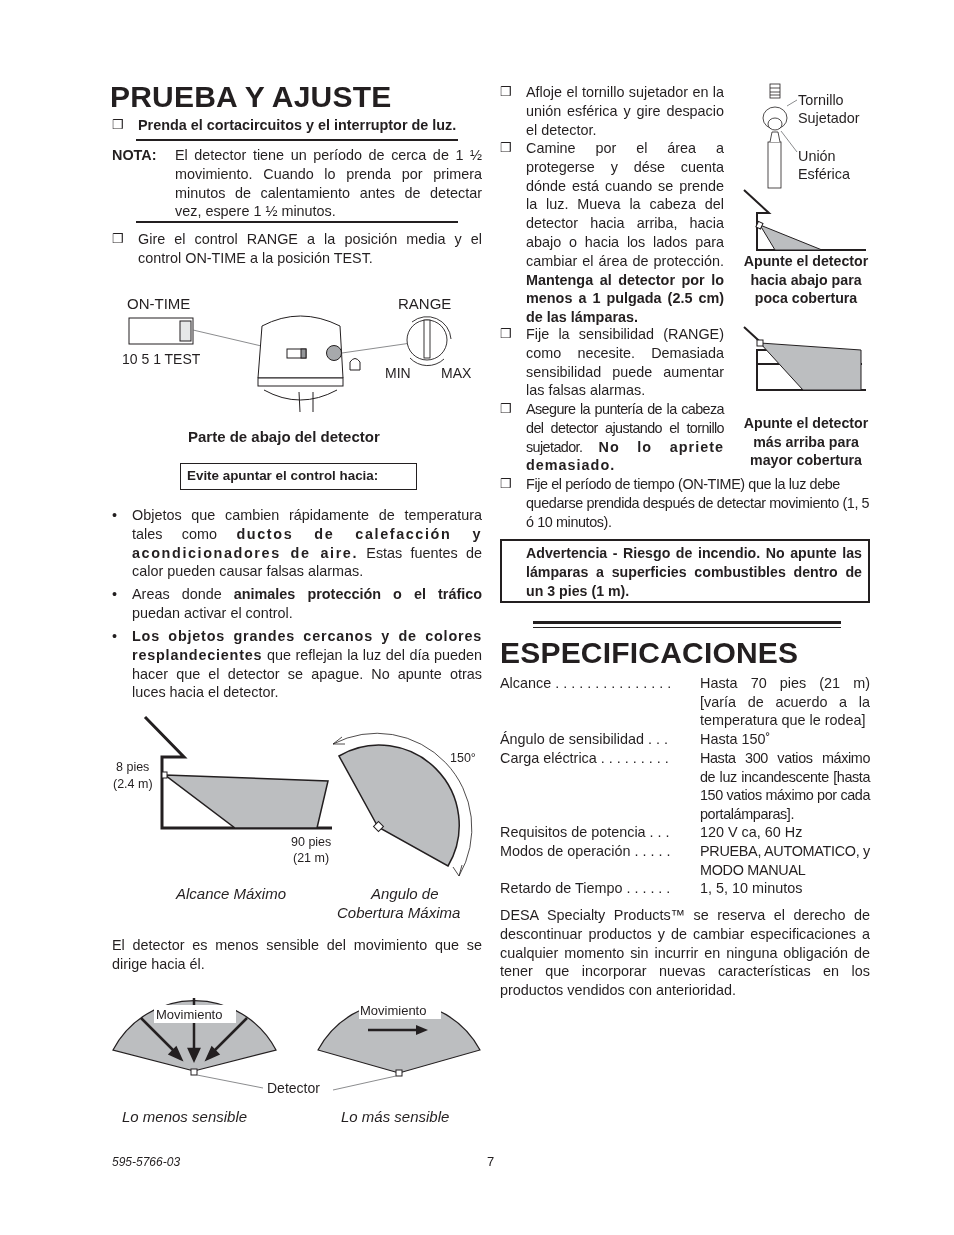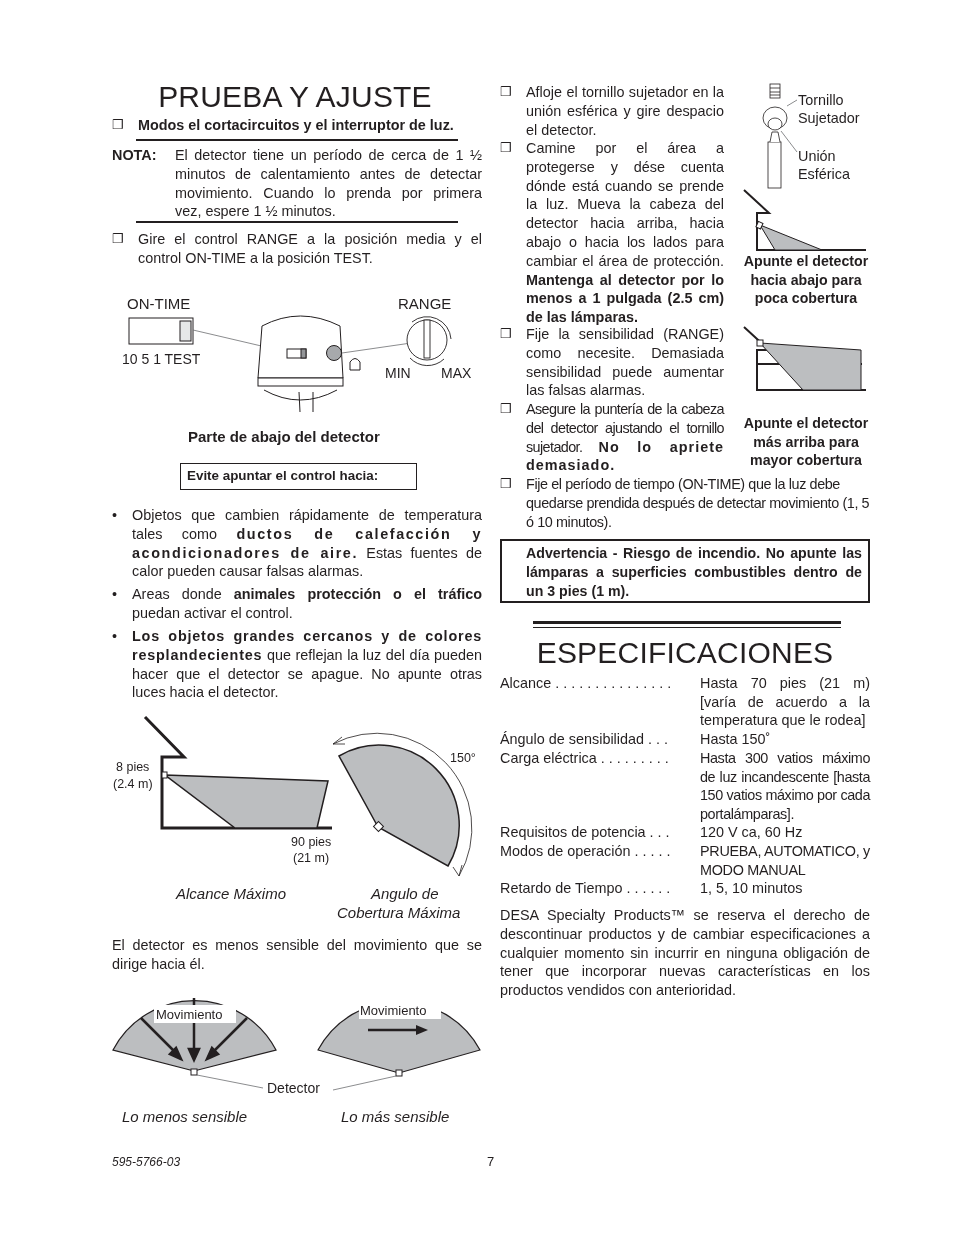--- a/index.html
+++ b/index.html
@@ -3,22 +3,22 @@
 <meta charset="utf-8">
 <style>
   html, body { margin: 0; padding: 0; background: #ffffff; }
   body {
     width: 954px; height: 1235px; position: relative; overflow: hidden;
     font-family: "Liberation Sans", sans-serif; color: #231f20;
   }
   .abs { position: absolute; }
   .col-text { font-size: 14.4px; line-height: 18.8px; }
   h1.title {
-    position: absolute; margin: 0; font-weight: normal; font-size: 30px;
-    letter-spacing: 0.2px; text-align: center; color: #231f20;
+    position: absolute; margin: 0; font-weight: bold; font-size: 30px;
+    letter-spacing: 0.2px; text-align: left; color: #231f20;
   }
   .chk-row { position: absolute; display: flex; font-size: 14.4px; line-height: 18.8px; }
   .chk { width: 26px; flex: none; font-size: 13px; }
   .justify { text-align: justify; text-align-last: left; }
   .bold { font-weight: bold; }
   .rule { position: absolute; background: #231f20; }
   .boxed { position: absolute; border: 1.5px solid #231f20; box-sizing: border-box; }
   .bullet-row { position: absolute; display: flex; font-size: 14.4px; line-height: 18.8px; }
   .bullet { width: 20px; flex: none; padding-left: 4px; }
   .caption-it { position: absolute; font-style: italic; font-size: 15px; }
@@ -30,30 +30,30 @@
   svg { position: absolute; overflow: visible; }
   .lbl { position: absolute; font-size: 14px; }
 </style>
 </head>
 <body>
 
 <h1 class="title" style="left:110px; top:80px; width:370px;">PRUEBA Y AJUSTE</h1>
 
 <div class="chk-row" style="left:112px; top:116px; width:370px;">
   <span class="chk">❒</span>
-  <span class="bold">Modos el cortacircuitos y el interruptor de luz.</span>
+  <span class="bold">Prenda el cortacircuitos y el interruptor de luz.</span>
 </div>
 
 <div class="rule" style="left:136px; top:139px; width:322px; height:1.5px;"></div>
 <div class="abs" style="left:112px; top:146px; width:370px; font-size:14.4px; line-height:18.8px;">
   <span class="bold abs" style="left:0; top:0;">NOTA:</span>
   <div class="abs justify" style="left:63px; top:0; width:307px;">
     <div style="text-align-last:justify;">El detector tiene un período de cerca de 1 ½</div>
+    <div style="text-align-last:justify;">movimiento. Cuando lo prenda por primera</div>
     <div style="text-align-last:justify;">minutos de calentamiento antes de detectar</div>
-    <div style="text-align-last:justify;">movimiento. Cuando lo prenda por primera</div>
     <div>vez, espere 1 ½ minutos.</div>
   </div>
 </div>
 <div class="rule" style="left:136px; top:221px; width:322px; height:1.5px;"></div>
 
 <div class="chk-row" style="left:112px; top:230px; width:370px;">
   <span class="chk">❒</span>
   <span class="justify">Gire el control RANGE a la posición media y el control ON-TIME a la posición TEST.</span>
 </div>
 

